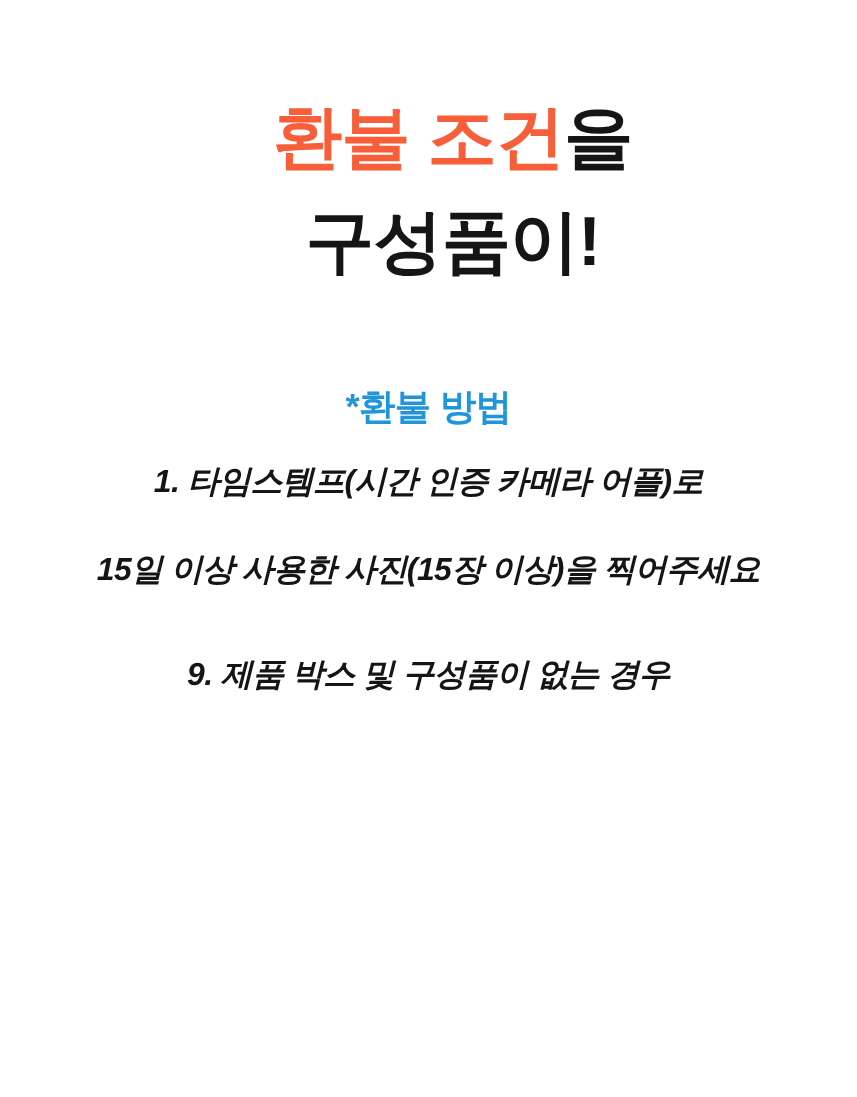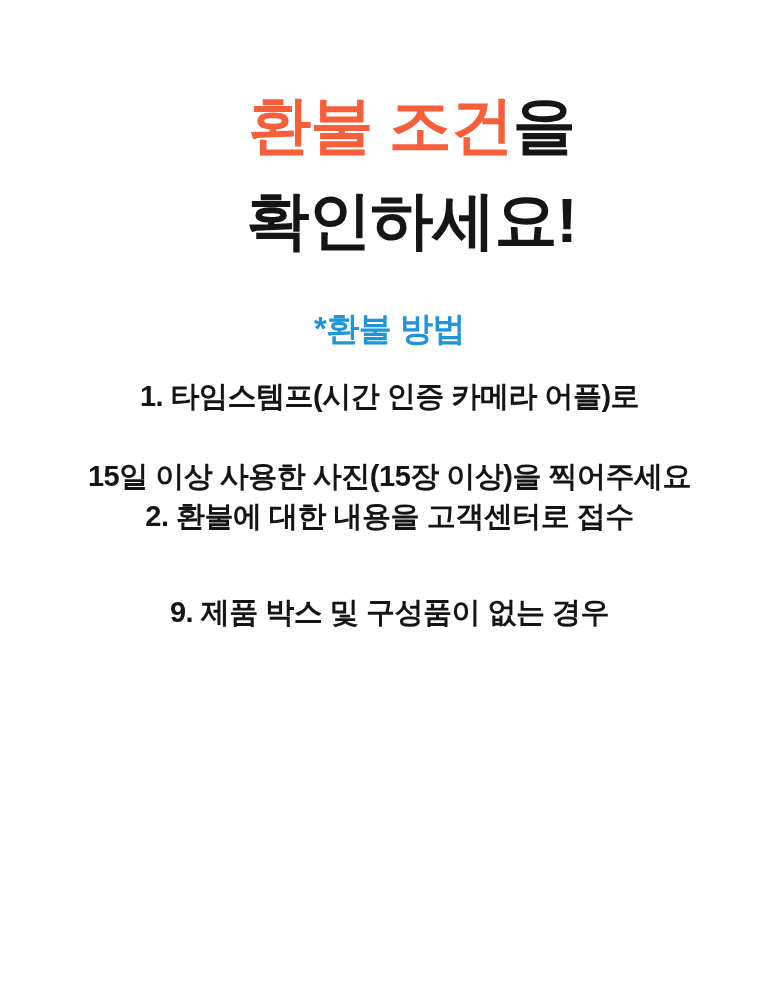--- a/index.html
+++ b/index.html
@@ -38,49 +38,49 @@
     white-space: nowrap;
   }
   .title-highlight { color: var(--accent-orange); }
   .section-heading {
     font-size: 33px;
     font-weight: 800;
     color: var(--accent-blue);
     letter-spacing: -0.5px;
     white-space: nowrap;
   }
-  .section-method .section-heading { margin-top: 40px; }
+  .section-method .section-heading { margin-top: 81px; }
   .section-difficult .section-heading { margin-top: 120px; }
   .body-line {
     font-size: 29px;
     font-weight: 700;
     color: var(--text-color);
     letter-spacing: -0.5px;
     white-space: nowrap;
+    font-style: italic;
   }
   .section-method .body-line:nth-of-type(1) { margin-top: 45px; }
   .section-method .body-line:nth-of-type(2) { margin-top: 25px; }
   .section-method .body-line:nth-of-type(3) { margin-top: 40px; }
   .section-difficult .body-line:nth-of-type(1) { margin-top: 56px; }
   .section-difficult .body-line:nth-of-type(2) { margin-top: 26px; }
 </style>
 </head>
 <body>
 
 <div class="notice">
 
   <div class="title-block">
     <div class="title-line"><span class="title-highlight">환불 조건</span><span>을</span></div>
-    <div class="title-line">확인하세요!</div>
+    <div class="title-line">구성품이!</div>
   </div>
 
   <div class="section-method">
     <div class="section-heading">*환불 방법</div>
     <div class="body-line">1. 타임스템프(시간 인증 카메라 어플)로</div>
     <div class="body-line">15일 이상 사용한 사진(15장 이상)을 찍어주세요</div>
-    <div class="body-line">2. 환불에 대한 내용을 고객센터로 접수</div>
   </div>
 
   <div class="section-difficult">
     <div class="body-line">9. 제품 박스 및 구성품이 없는 경우</div>
   </div>
 
 </div>
 
 </body></html>

